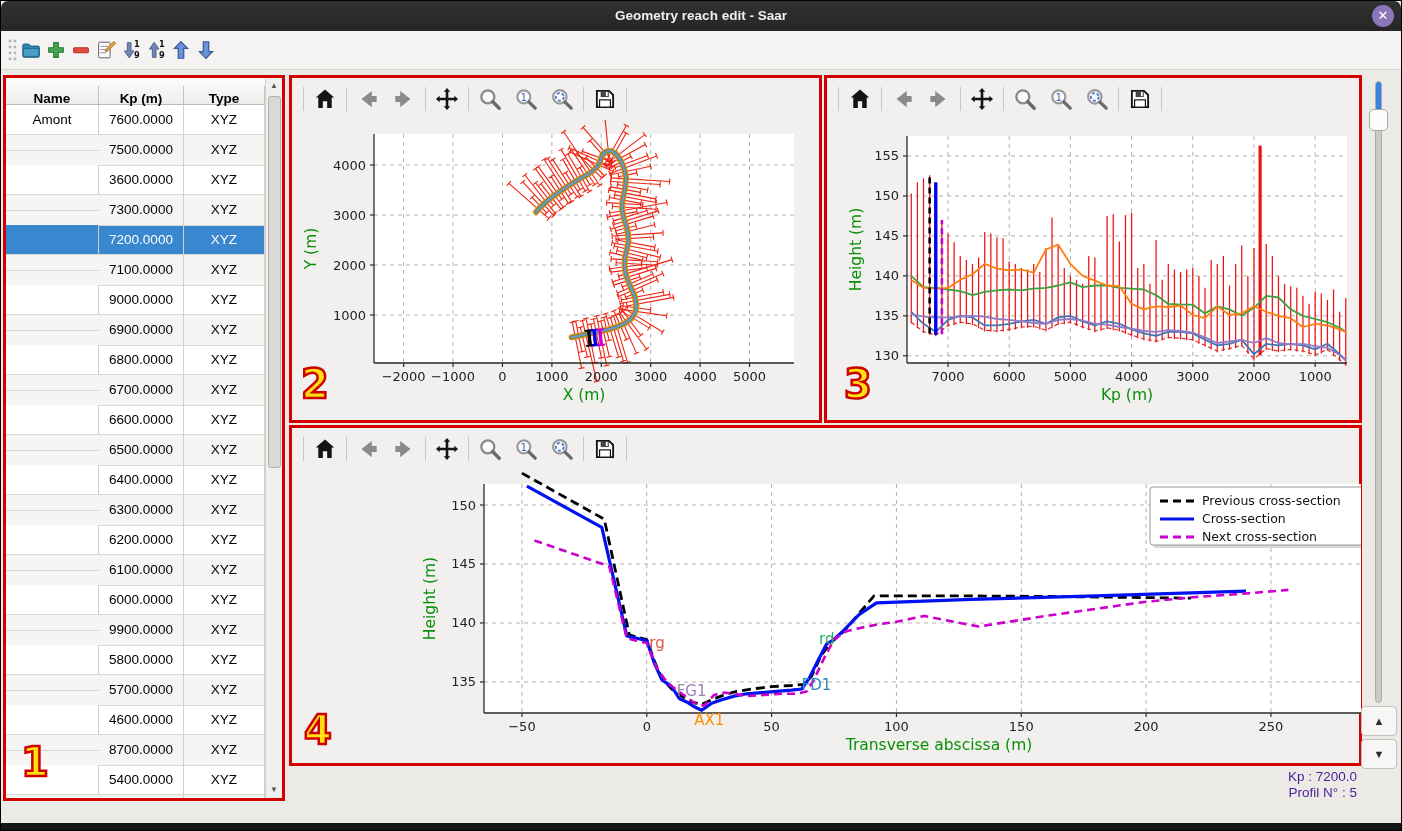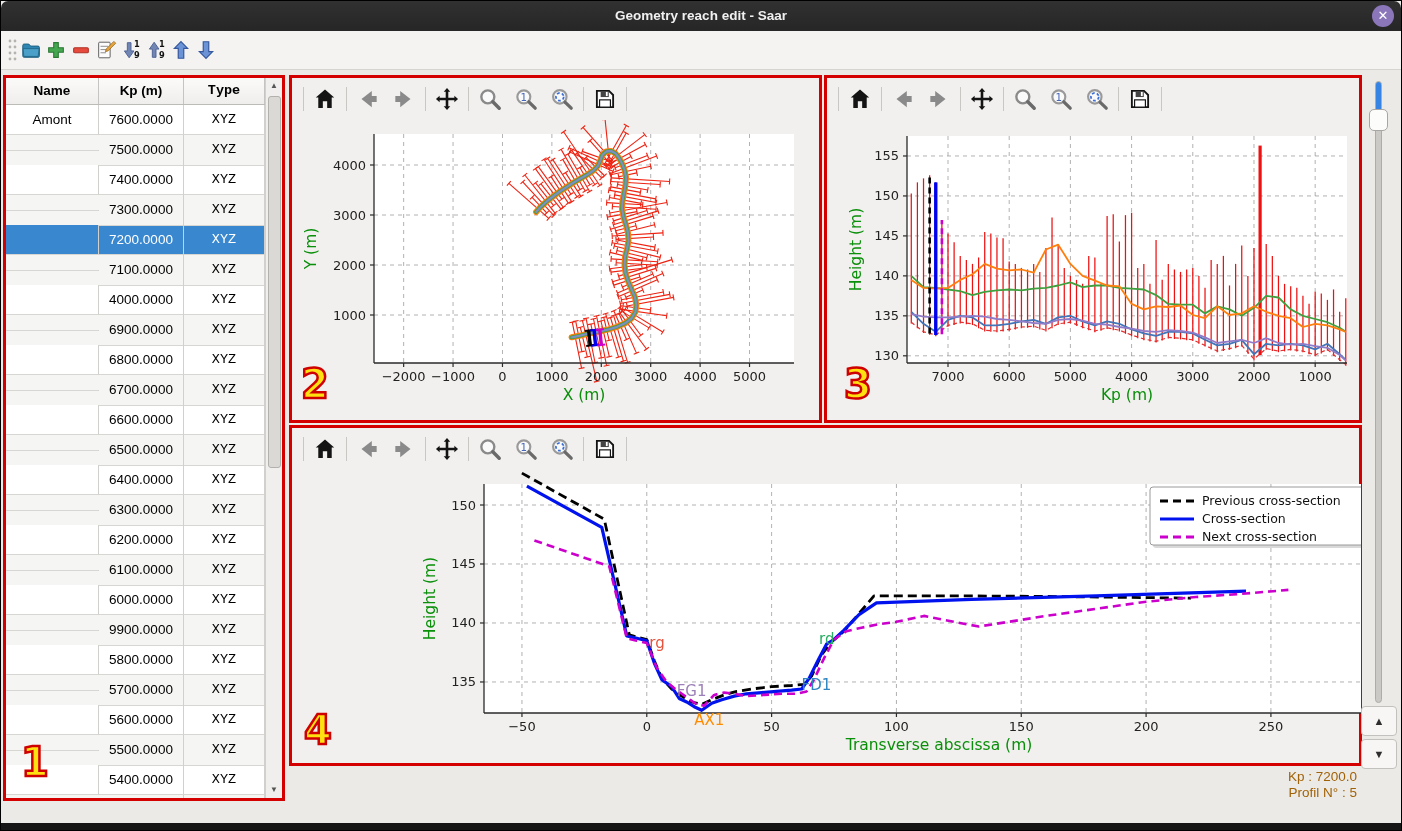--- a/index.html
+++ b/index.html
@@ -24,22 +24,22 @@
   
   .panel{position:absolute;border:3px solid #d40000;box-sizing:border-box;background:#f1f0ee;}
   #panel-table{left:2px;top:74px;width:282px;height:726px;background:#fff;}
   #panel-plan{left:288px;top:74px;width:533px;height:348px;}
   #panel-long{left:823px;top:74px;width:538px;height:348px;}
   #panel-cross{left:288px;top:424px;width:1073px;height:341px;}
   
   #reach-table{position:absolute;left:0;top:0;right:16px;bottom:0;overflow:hidden;font-size:13.5px;}
   .thead{display:flex;height:26px;background:linear-gradient(#fbfbfa,#efeeec);
          border-bottom:1px solid #bdbbb8;font-weight:bold;}
-  .thead span{display:block;line-height:26px;text-align:center;border-right:1px solid #c6c4c1;box-sizing:border-box;}
-  .col-name{width:93px;}.col-kp{width:85px;}.col-type{width:81px;font-family:Liberation Mono, monospace;}
+  .thead span{display:block;line-height:26px;text-align:center;border-right:1px solid #c6c4c1;box-sizing:border-box;margin-top:8px;}
+  .col-name{width:93px;}.col-kp{width:85px;}.col-type{width:81px;}
   .trow{display:flex;height:30px;background:#fff;}
   .trow.alt{background:#f5f5f4;align-items:center;}
   .trow.selected{background:#3987cf;color:#fff;}
   .trow span{display:block;line-height:30px;text-align:center;border-right:1px solid #d2d0cd;
              border-bottom:1px solid #d8d6d3;box-sizing:border-box;}
   
   #table-scrollbar{position:absolute;right:0;top:0;width:16px;bottom:0;background:#f0efed;border-left:1px solid #d2d0cd;}
   .sb-btn{position:absolute;left:0;width:16px;height:16px;font-size:8px;color:#555;text-align:center;line-height:16px;}
   #table-sb-thumb{position:absolute;left:2px;top:18px;width:11px;height:370px;background:#dbd9d6;
                   border:1px solid #b3b1ae;border-radius:3px;}
@@ -54,21 +54,21 @@
          color:#ffe011;-webkit-text-stroke:2.5px #cf0000;text-shadow:0 0 1px #cf0000;z-index:20;}
   
   #profile-slider-track{position:absolute;left:1374px;top:80px;width:7px;height:622px;background:#cbc9c6;
                         border:1px solid #aeaca9;border-radius:4px;box-sizing:border-box;}
   #profile-slider-fill{position:absolute;left:0;top:0;width:100%;height:30px;background:#3584e4;border-radius:4px 4px 0 0;}
   #profile-slider-thumb{position:absolute;left:1368px;top:108px;width:19px;height:22px;background:#fcfcfb;
                         border:1px solid #a8a6a3;border-radius:5px;box-sizing:border-box;}
   .spin-btn{position:absolute;left:1360px;width:36px;height:30px;background:#f7f6f4;border:1px solid #c3c1be;
             border-radius:4px;box-sizing:border-box;text-align:center;line-height:28px;font-size:11px;color:#2e2e2e;}
   
-  #status-block{position:absolute;left:1080px;top:768px;width:276px;text-align:right;font-size:13.5px;color:#a16207;line-height:15.5px;}
+  #status-block{position:absolute;left:1080px;top:768px;width:276px;text-align:right;font-size:13.5px;color:#4c1d95;line-height:15.5px;}
   #bottom-strip{position:absolute;left:0;bottom:0;width:100%;height:7px;background:#151515;}
   svg text{font-family:"DejaVu Sans",sans-serif;}
 </style>
 </head>
 <body>
 
 <div id="window">
   <div id="titlebar">
     <span id="title">Geometry reach edit - Saar</span>
     <div id="close-btn">✕</div>
@@ -155,41 +155,41 @@
             <span class="col-kp">7600.0000</span>
             <span class="col-type">XYZ</span>
           </div>
           <div class="trow alt">
             <span class="col-name"></span>
             <span class="col-kp">7500.0000</span>
             <span class="col-type">XYZ</span>
           </div>
           <div class="trow">
             <span class="col-name"></span>
-            <span class="col-kp">7400.0000</span>
+            <span class="col-kp">3600.0000</span>
             <span class="col-type">XYZ</span>
           </div>
           <div class="trow alt">
             <span class="col-name"></span>
             <span class="col-kp">7300.0000</span>
             <span class="col-type">XYZ</span>
           </div>
           <div class="trow selected">
             <span class="col-name"></span>
             <span class="col-kp">7200.0000</span>
             <span class="col-type">XYZ</span>
           </div>
           <div class="trow alt">
             <span class="col-name"></span>
             <span class="col-kp">7100.0000</span>
             <span class="col-type">XYZ</span>
           </div>
           <div class="trow">
             <span class="col-name"></span>
-            <span class="col-kp">4000.0000</span>
+            <span class="col-kp">9000.0000</span>
             <span class="col-type">XYZ</span>
           </div>
           <div class="trow alt">
             <span class="col-name"></span>
             <span class="col-kp">6900.0000</span>
             <span class="col-type">XYZ</span>
           </div>
           <div class="trow">
             <span class="col-name"></span>
             <span class="col-kp">6800.0000</span>
@@ -245,26 +245,26 @@
             <span class="col-kp">5800.0000</span>
             <span class="col-type">XYZ</span>
           </div>
           <div class="trow alt">
             <span class="col-name"></span>
             <span class="col-kp">5700.0000</span>
             <span class="col-type">XYZ</span>
           </div>
           <div class="trow">
             <span class="col-name"></span>
-            <span class="col-kp">5600.0000</span>
-            <span class="col-type">XYZ</span>
-          </div>
-          <div class="trow alt">
-            <span class="col-name"></span>
-            <span class="col-kp">5500.0000</span>
+            <span class="col-kp">4600.0000</span>
+            <span class="col-type">XYZ</span>
+          </div>
+          <div class="trow alt">
+            <span class="col-name"></span>
+            <span class="col-kp">8700.0000</span>
             <span class="col-type">XYZ</span>
           </div>
           <div class="trow">
             <span class="col-name"></span>
             <span class="col-kp">5400.0000</span>
             <span class="col-type">XYZ</span>
           </div>
           <div class="trow alt">
             <span class="col-name"></span>
             <span class="col-kp">5300.0000</span>

